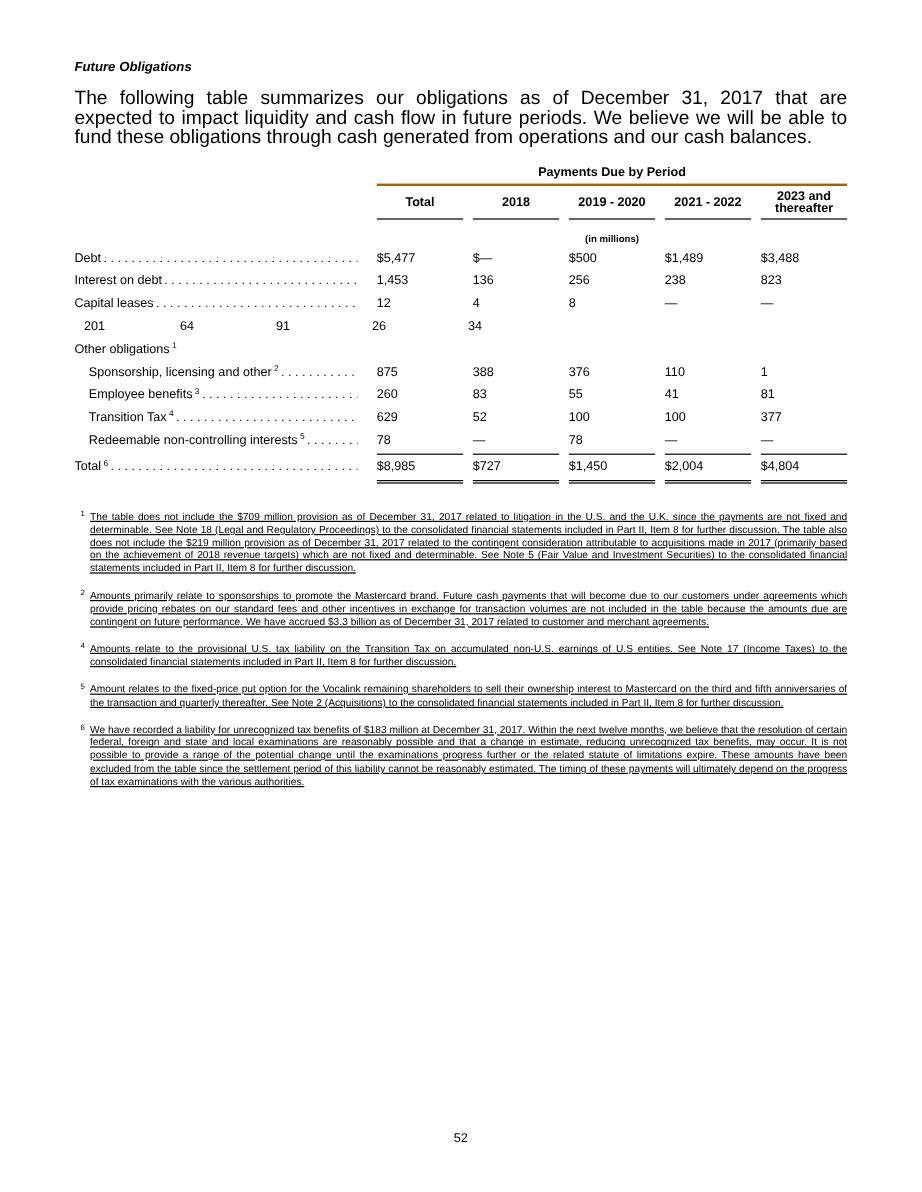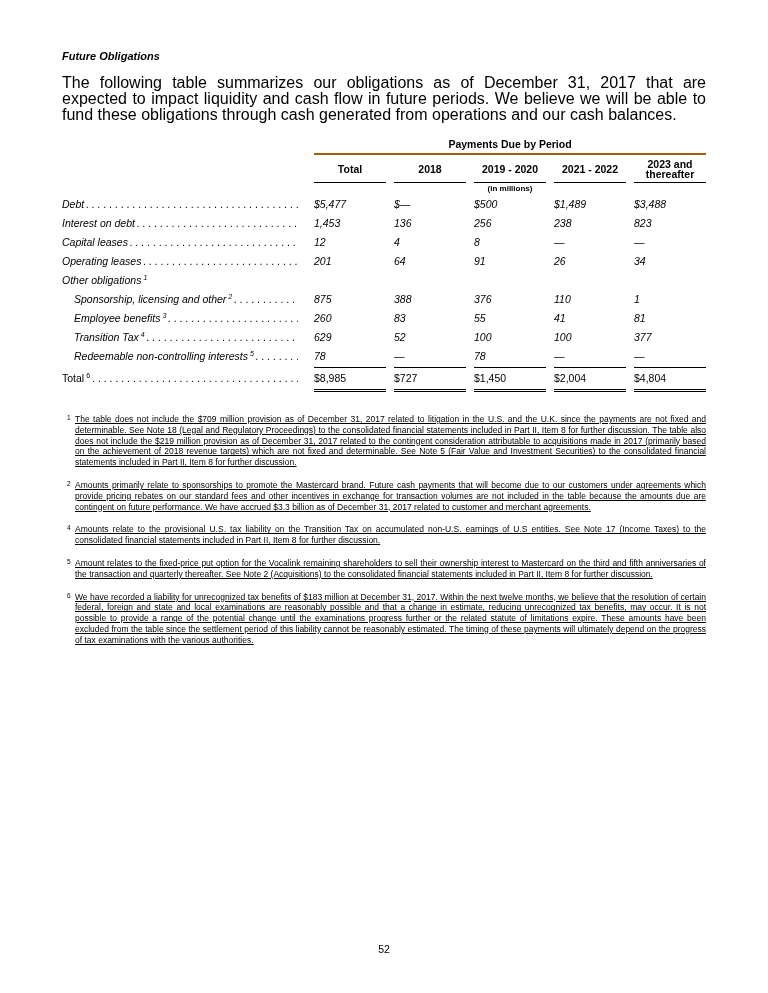--- a/index.html
+++ b/index.html
@@ -30,24 +30,24 @@
   .tsup { font-size: 7px; vertical-align: super; line-height: 0; margin-left: 2px; }
 
   .group-row { margin-bottom: 3px; }
   .group-row .gspan { width: 392px; flex: 0 0 392px; margin-left: 8px; text-align: center; font-weight: bold; border-bottom: 2px solid #a16207; padding-bottom: 3px; }
 
   .thead-row .tcell {
     font-weight: bold; text-align: center; border-bottom: 1px solid #000;
     min-height: 25px; display: flex; align-items: center; justify-content: center;
     line-height: 10px; padding-bottom: 3px;
   }
-  .units-row { margin: 1px 0 2px 0; }
+  .units-row { margin: 12px 0 2px 0; }
   .units-row .uspan { width: 392px; flex: 0 0 392px; margin-left: 8px; text-align: center; font-weight: bold; font-size: 8px; }
 
-  .data-row { line-height: 19px; font-style: italic; }
+  .data-row { line-height: 19px; }
   .total-row { line-height: 17px; margin-top: 1px; }
   .total-row .tlabel { padding-top: 3px; }
   .total-row .tcell { border-top: 1px solid #000; border-bottom: 3px double #000; padding: 2px 0; }
 
   
   .footnotes { margin-top: 22px; padding-left: 5px; }
   .fn { display: flex; font-size: 8.5px; line-height: 10.8px; margin-bottom: 12px; }
   .fn-num { flex: 0 0 8px; font-size: 6.5px; position: relative; top: -1px; line-height: 10.8px; }
   .fn-text { flex: 1; text-align: justify; text-decoration: underline; }
 
@@ -148,24 +148,20 @@
         </div>
       <div class="tcell">
           <span class="val">—</span>
         </div>
       <div class="tcell">
           <span class="val">—</span>
         </div>
     </div>
 
     <div class="trow data-row">
-      <div class="tlabel">
-        <span class="lblwrap">Operating leases</span>
-        <span class="dots"></span>
-      </div>
       <div class="tcell">
           <span class="val">201</span>
         </div>
       <div class="tcell">
           <span class="val">64</span>
         </div>
       <div class="tcell">
           <span class="val">91</span>
         </div>
       <div class="tcell">

